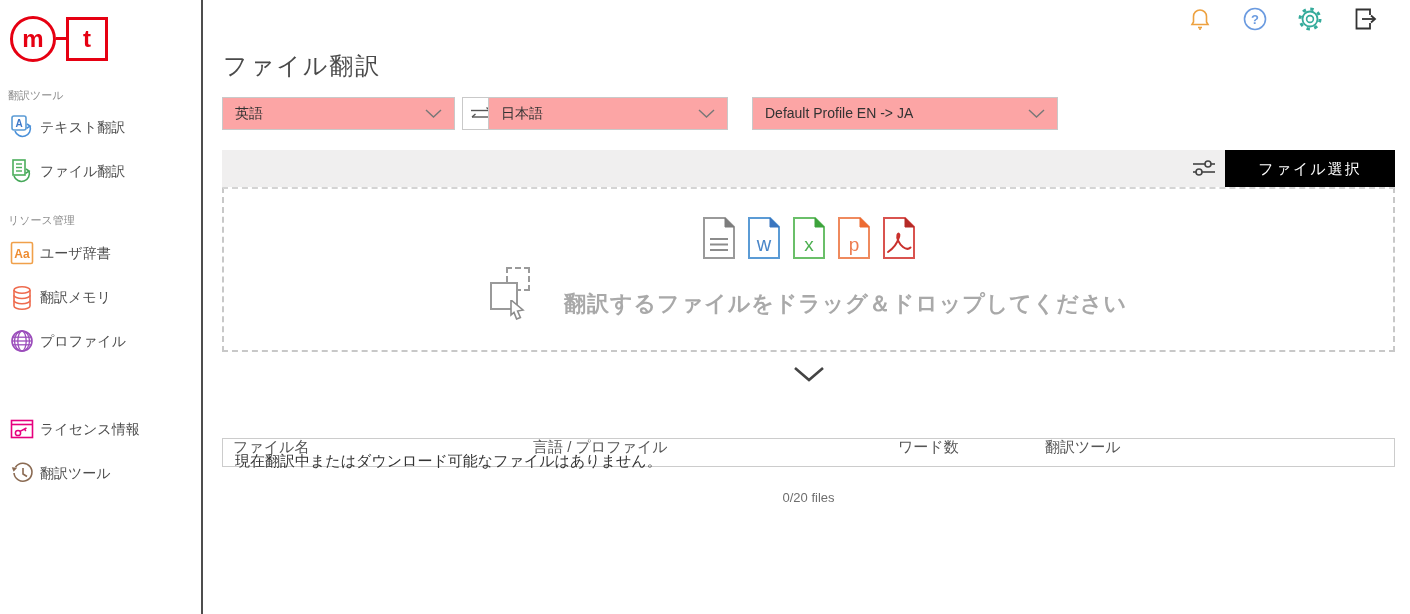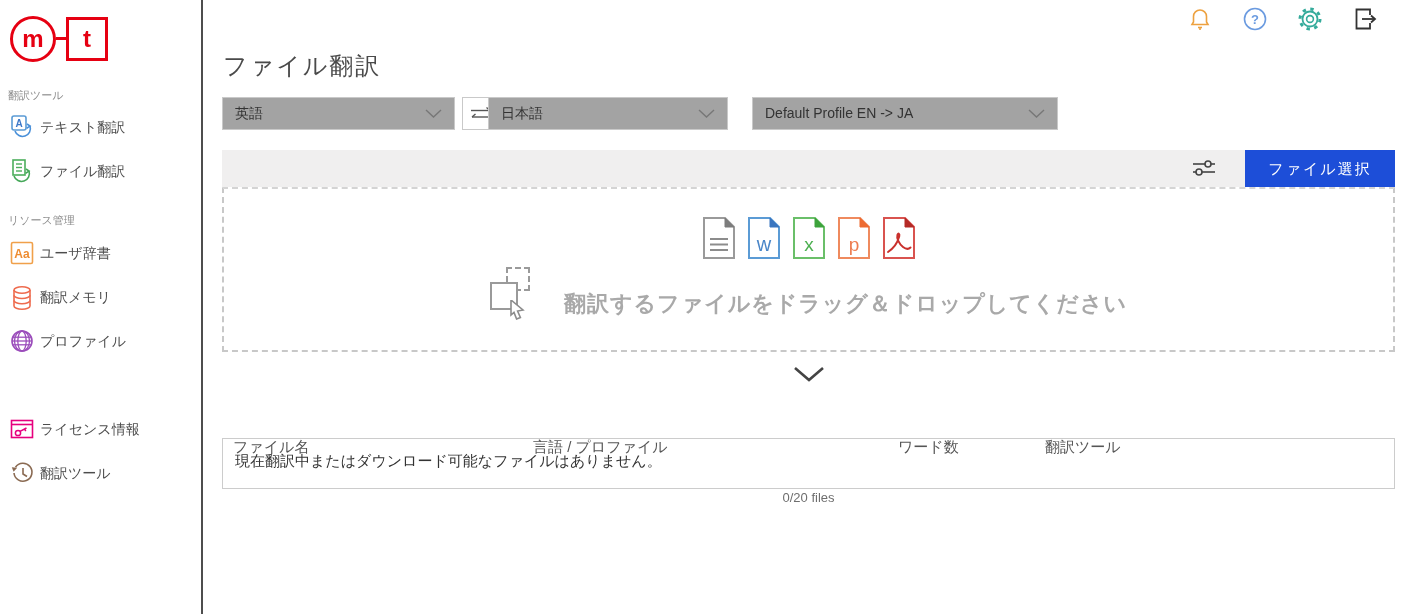--- a/index.html
+++ b/index.html
@@ -23,52 +23,52 @@
   .side-item .si-label { position:absolute; left:40px; top:0; line-height:30px;
     font-size:14px; color:#4d4d4d; white-space:nowrap; }
 
   
   .hdr-icon { position:absolute; top:6px; width:26px; height:26px; cursor:pointer; }
 
   
   #page-title { position:absolute; left:223px; top:50px; font-size:24px;
     color:#4a4a4a; letter-spacing:2px; }
   .select { position:absolute; top:97px; height:33px; border:1px solid #c9c9c9;
-    background:#a3a3a3; font-size:14px; color:#333; cursor:pointer; }
+    background:#fca5a5; font-size:14px; color:#333; cursor:pointer; }
   .select .sel-text { position:absolute; left:12px; top:0; line-height:31px; white-space:nowrap; }
   .select .sel-chev { position:absolute; right:12px; top:11px; }
   #swap-btn { position:absolute; left:462px; top:97px; width:38px; height:33px;
     border:1px solid #c9c9c9; background:#fff; cursor:pointer; }
 
   #toolbar { position:absolute; left:222px; top:150px; width:1173px; height:37px;
     background:#f0efef; }
   #tune-btn { position:absolute; right:178px; top:7px; width:26px; height:22px; cursor:pointer; }
-  #file-select-btn { position:absolute; right:0; top:0; width:150px; height:37px;
-    background:#1d4ed8; color:#fff; font-size:15px; text-align:center;
+  #file-select-btn { position:absolute; right:0; top:0; width:170px; height:37px;
+    background:#000000; color:#fff; font-size:15px; text-align:center;
     line-height:37px; letter-spacing:2px; cursor:pointer; }
 
   #dropzone { position:absolute; left:222px; top:187px; width:1173px; height:165px;
     border:2px dashed #c8c8c8; border-top:2px dashed #d4d4d4; }
   #file-icons-row { position:absolute; left:0; top:27px; width:100%;
     display:flex; justify-content:center; gap:9px; }
   .ficon { width:36px; height:44px; }
   #dnd-row { position:absolute; left:0; top:78px; width:100%; display:flex;
     justify-content:center; align-items:flex-end; gap:26px; }
   #dnd-text { font-size:22px; font-weight:bold; color:#a9a9a9; letter-spacing:1px; white-space:nowrap; }
   .dnd-icon { position:relative; width:48px; height:52px; }
   .dnd-sq-dashed { position:absolute; left:16px; top:0; width:24px; height:24px;
     border:2px dashed #9a9a9a; }
   .dnd-sq-solid { position:absolute; left:0; top:15px; width:28px; height:28px;
     border:2px solid #9a9a9a; background:#fff; }
 
   #expand-chevron { position:absolute; left:222px; top:366px; width:1173px;
     display:flex; justify-content:center; cursor:pointer; }
 
   .tbl-head { position:absolute; top:410px; font-size:15px; color:#555; white-space:nowrap;margin-top:28px; }
-  #empty-row { position:absolute; left:222px; top:438px; width:1173px; height:51px;
+  #empty-row { position:absolute; left:222px; top:438px; width:1173px; height:29px;
     border:1px solid #ccc; }
   #empty-row .msg { position:absolute; left:12px; top:0; line-height:43px;
     font-size:15px; color:#333; white-space:nowrap; }
   #files-count { position:absolute; left:222px; top:490px; width:1173px;
     text-align:center; font-size:13px; color:#6e6e6e; }
 
   svg { display:block; }
 </style>
 </head>
 <body>

